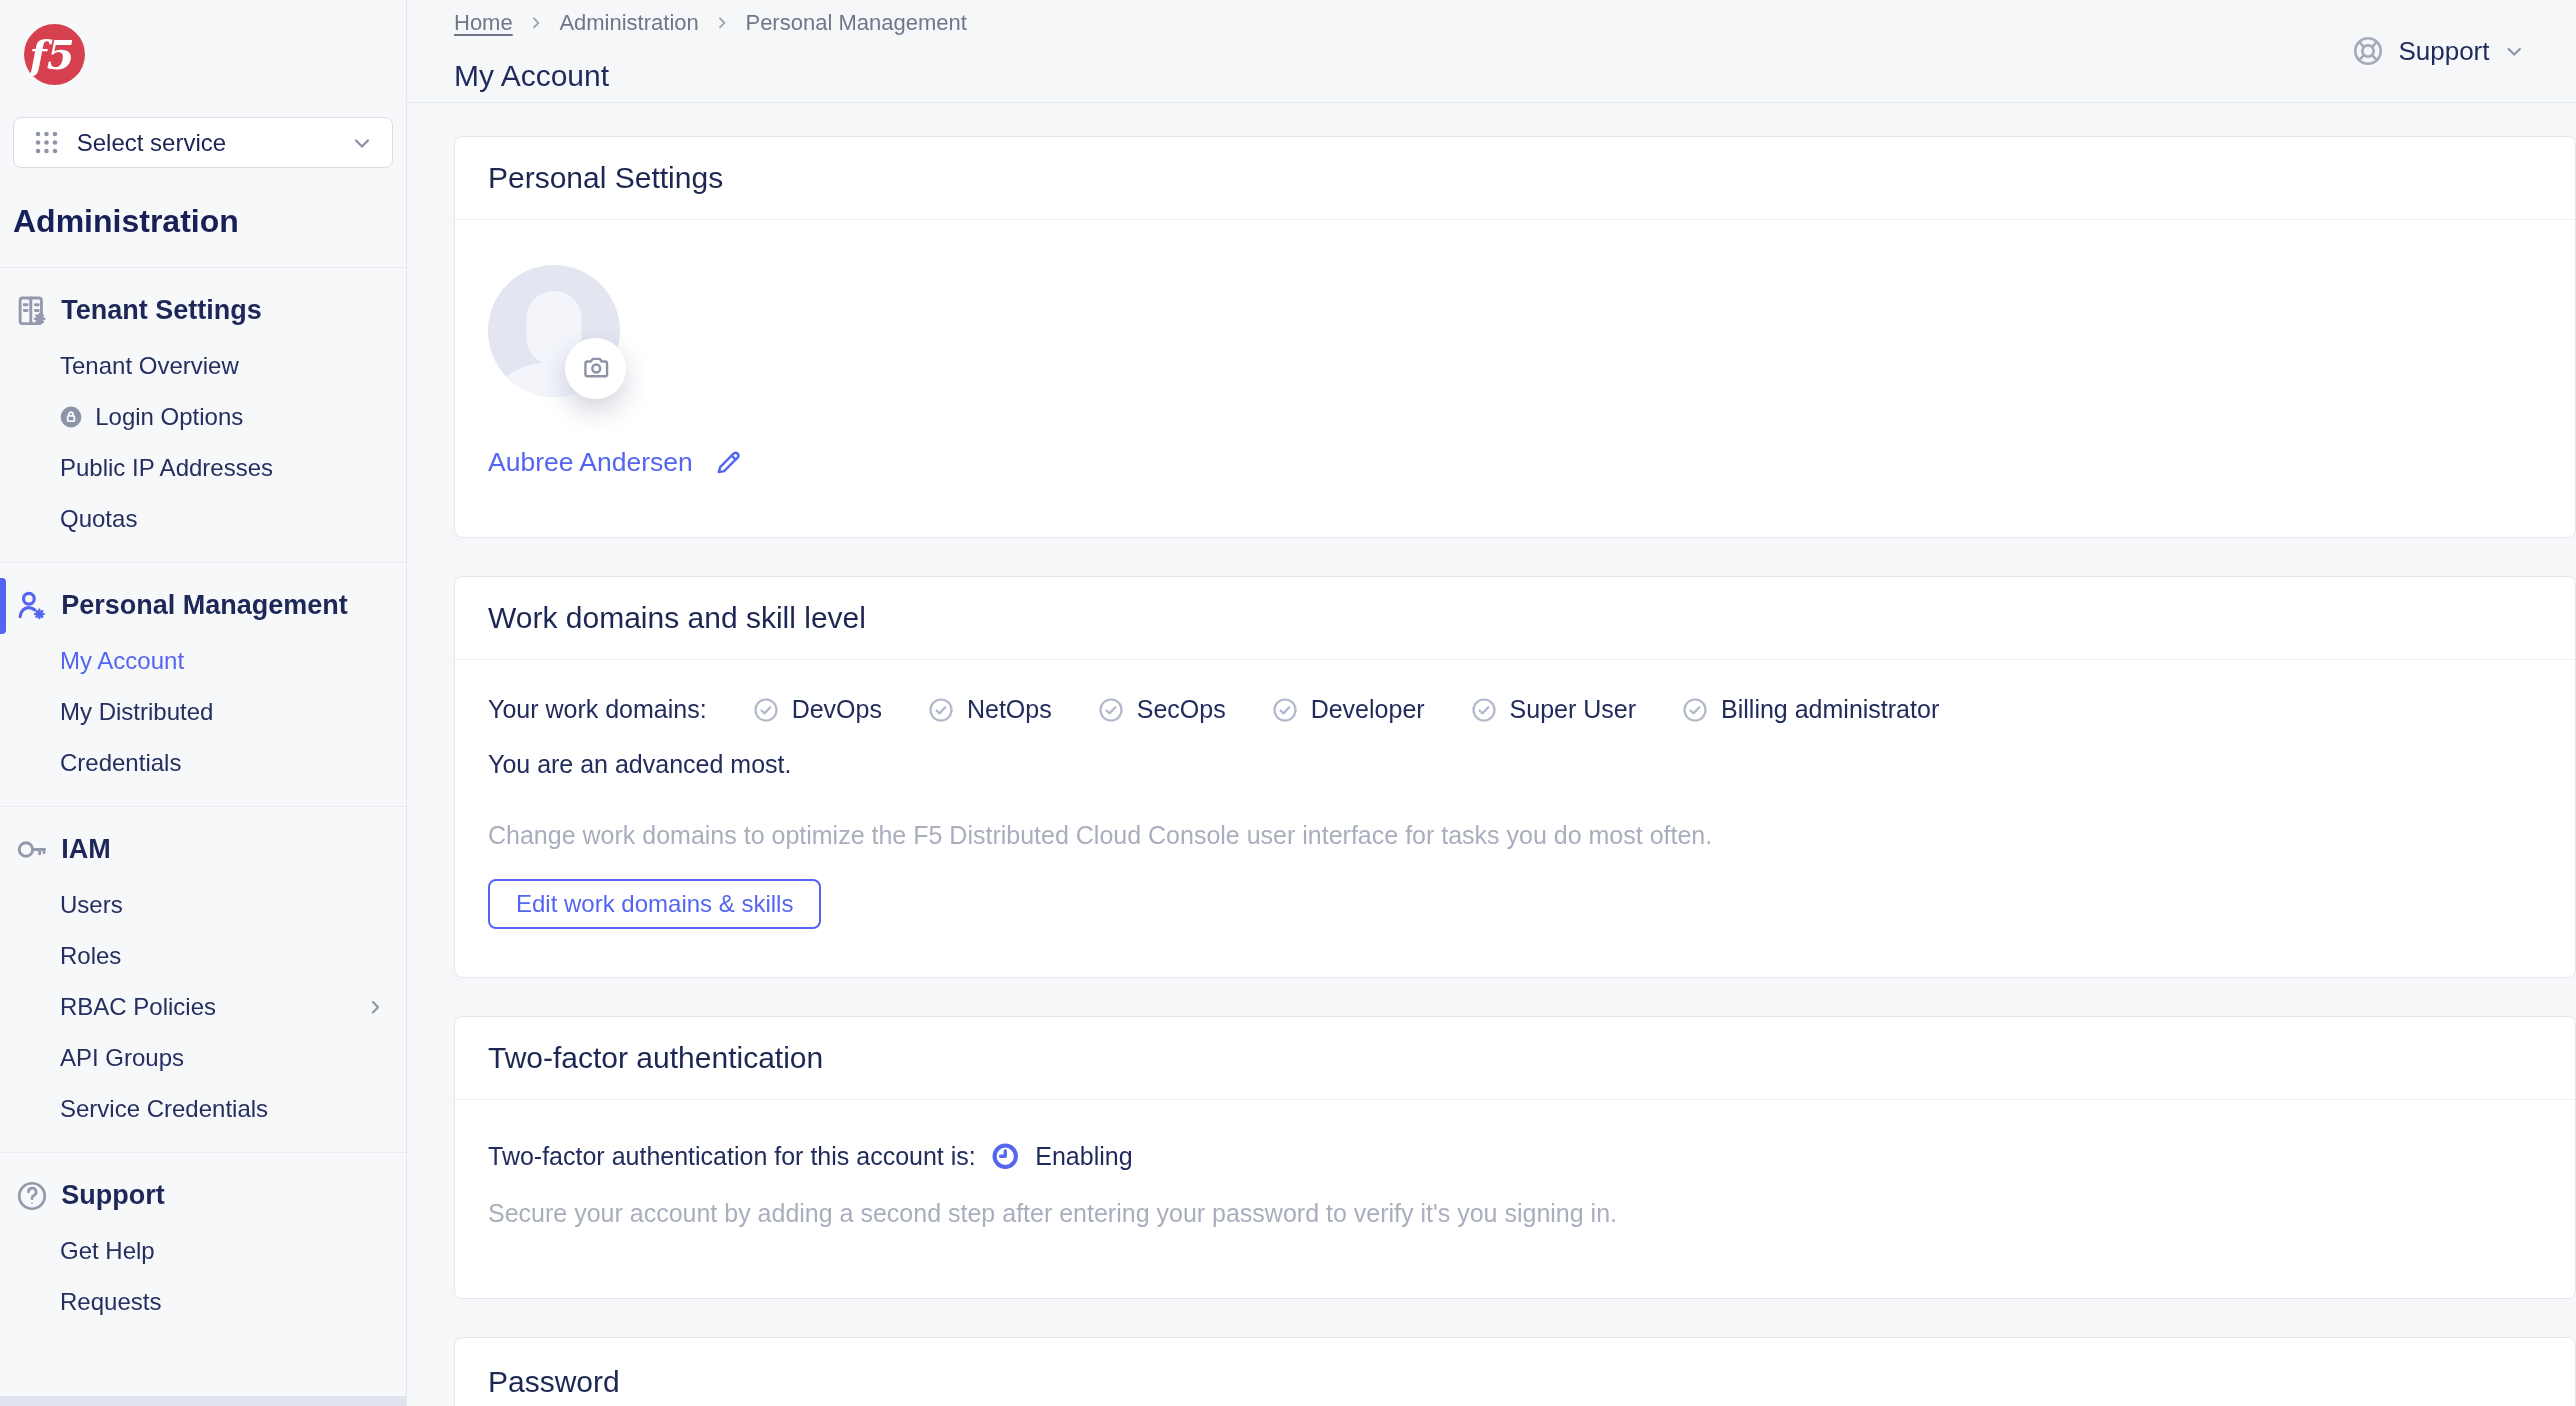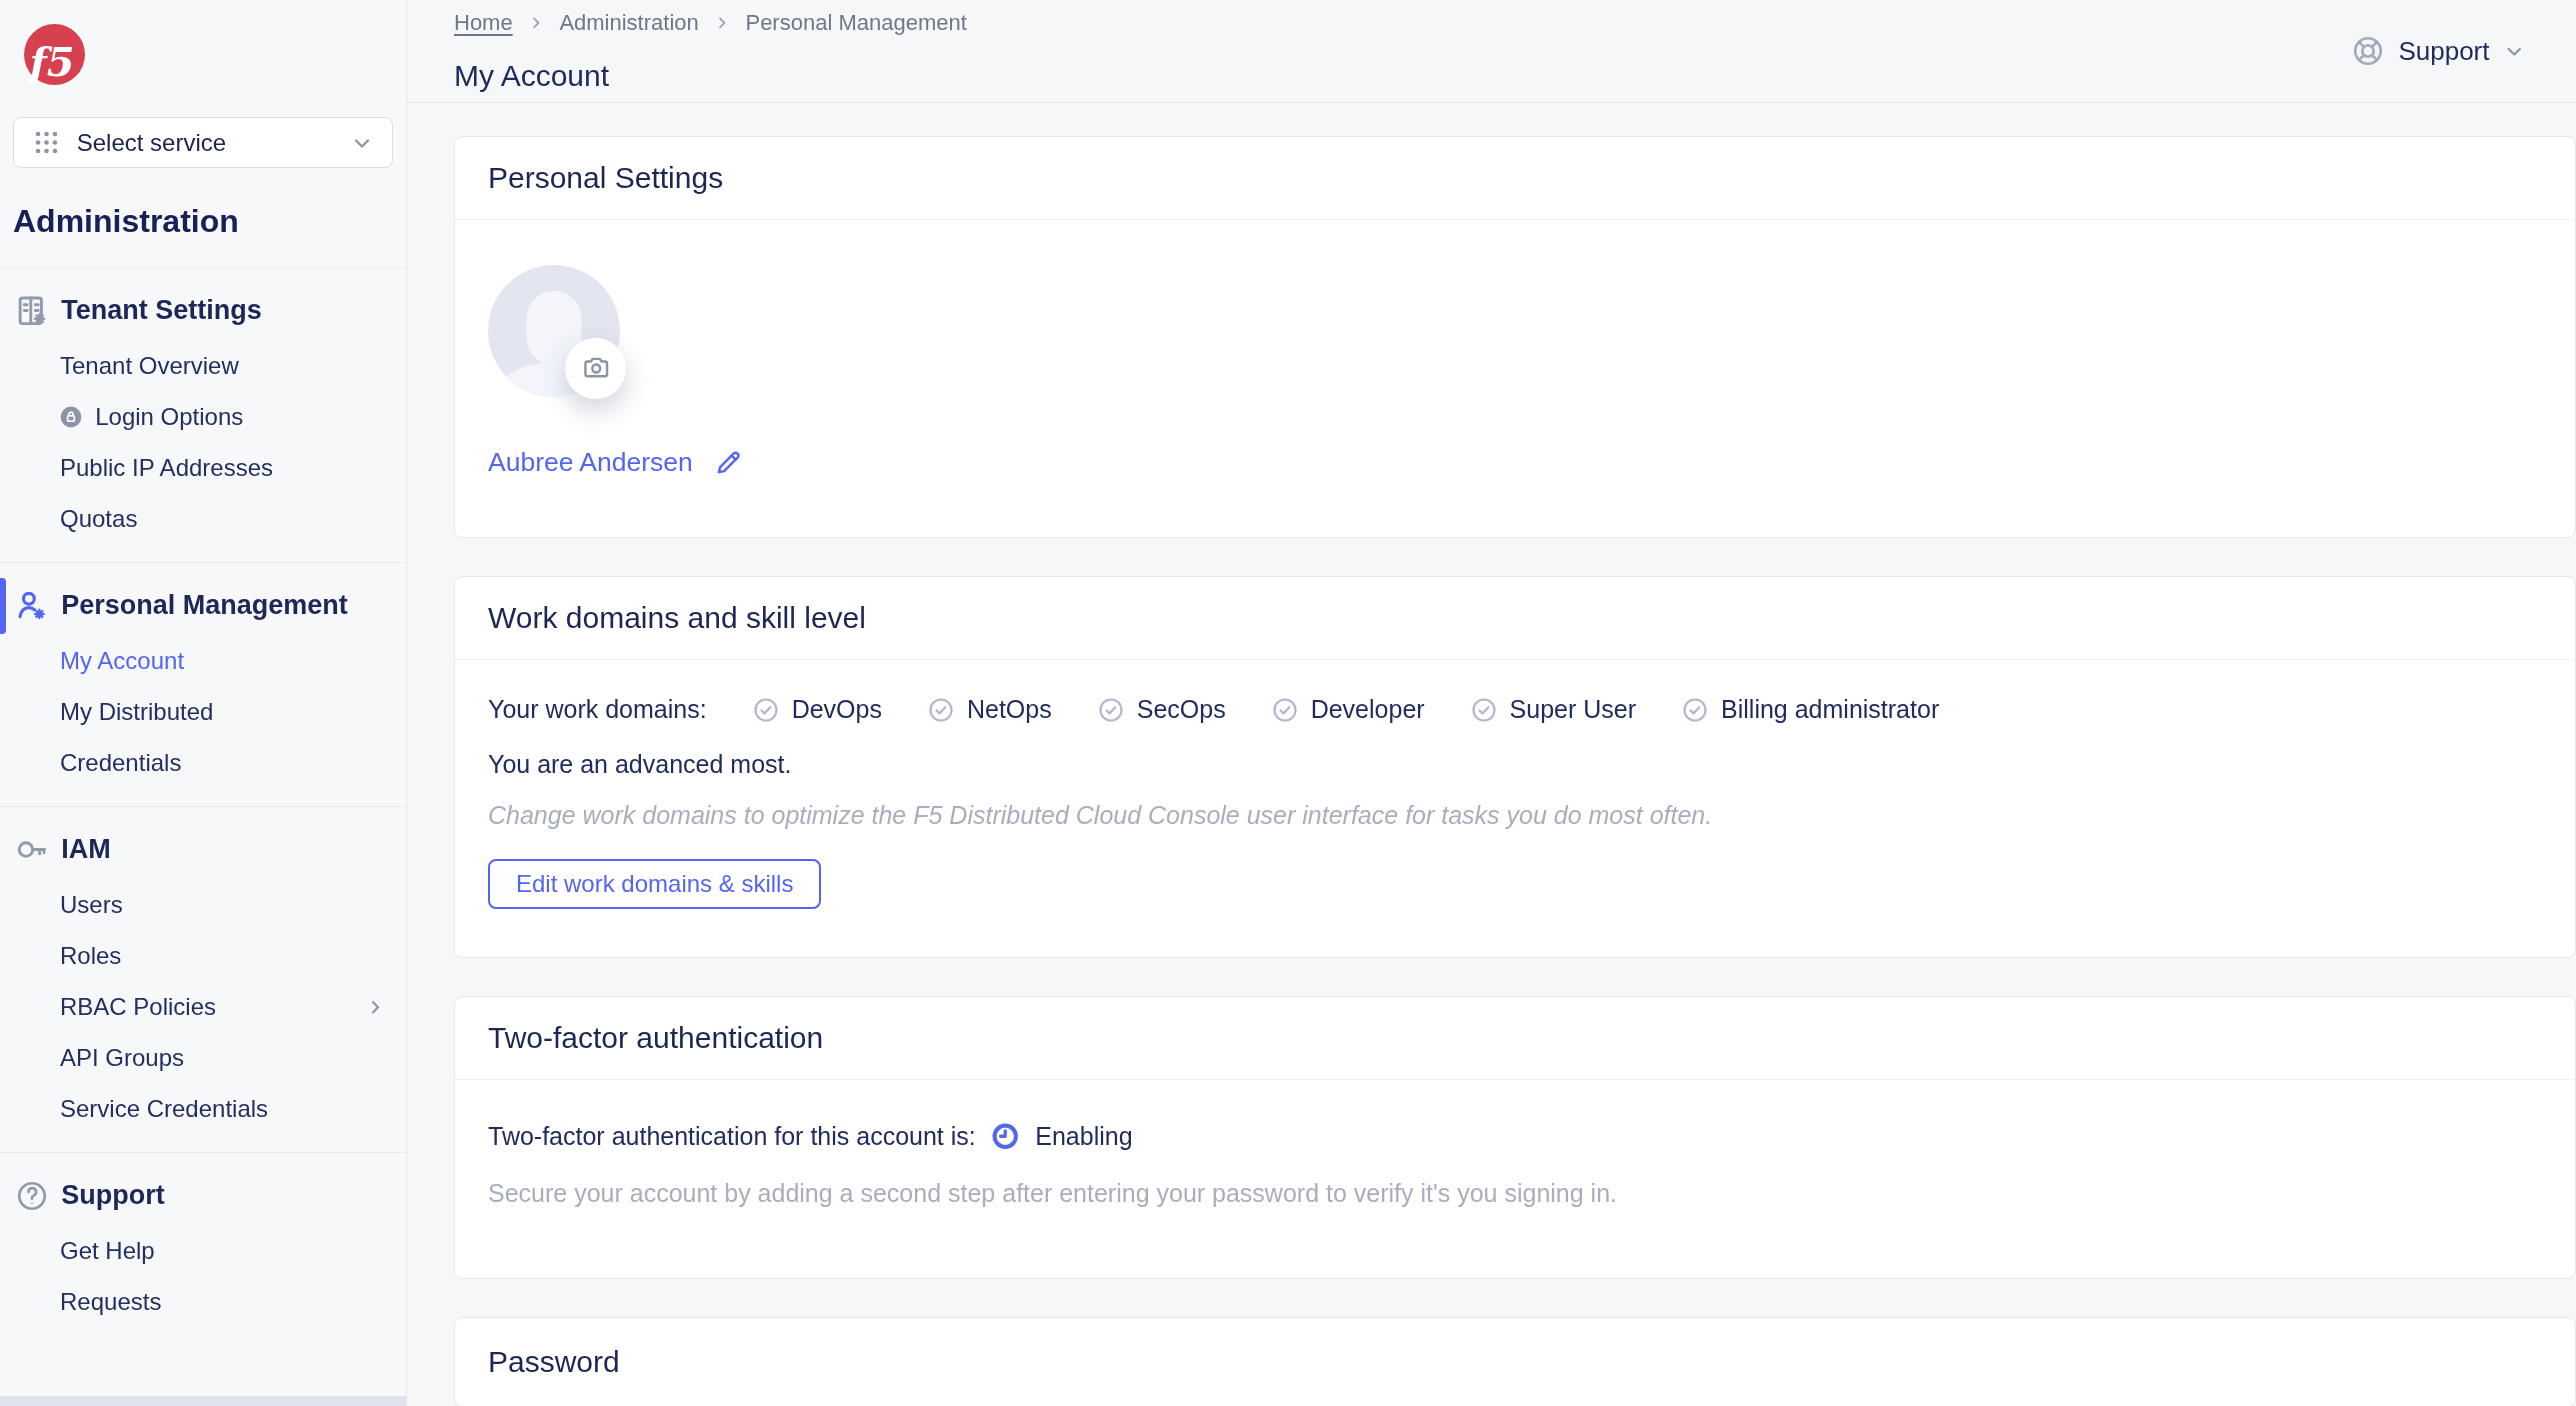--- a/index.html
+++ b/index.html
@@ -25,21 +25,21 @@
   svg{display:block;}
 
   
   .sidebar{
     flex:0 0 407px;width:407px;height:100%;
     background:#f7f8fa;border-right:1.6px solid var(--border);
     position:relative;overflow:hidden;
   }
   .logo{
     margin:24px 0 0 24px;width:61px;height:61px;border-radius:50%;
-    background:var(--red);color:#fff;display:flex;align-items:flex-end;justify-content:center;
+    background:var(--red);color:#fff;display:flex;align-items:center;justify-content:center;
     font-family:"DejaVu Serif","Liberation Serif",serif;font-style:italic;font-weight:700;
     font-size:40px;padding-right:4.8px;
   }
   .select-service{
     margin:32px 13px 0;height:51px;background:#fff;
     border:1.6px solid #d9dce6;border-radius:8px;
     display:flex;align-items:center;gap:16px;padding:0 17.7px;cursor:pointer;
   }
   .select-service .label{font-size:24px;color:var(--navy-strong);}
   .select-service .chev{margin-left:auto;color:#8d94a8;}
@@ -107,21 +107,21 @@
   .name-link{font-size:26.5px;color:var(--accent);cursor:pointer;}
   .pencil{color:var(--accent);cursor:pointer;}
 
   
   .wd-body{padding:35px 33px 48px;}
   .domains-row{display:flex;align-items:center;gap:45px;font-size:25px;color:#212c5d;}
   .domain-chip{display:flex;align-items:center;gap:12px;}
   .check-icon{color:#b2b8cc;}
   .skill-text{margin-top:22.5px;font-size:25px;color:#212c5d;line-height:35px;}
   .muted{font-size:25px;color:var(--gray-text);line-height:35px;}
-  .wd-body .muted{margin-top:16px;font-style:italic;}
+  .wd-body .muted{margin-top:36px;}
   .edit-btn{
     margin-top:26px;display:inline-flex;align-items:center;justify-content:center;
     height:50px;padding:0 26px;background:#fff;border:2.4px solid var(--accent);
     border-radius:8px;color:var(--accent);font-size:24px;cursor:pointer;
     font-family:"Liberation Sans","DejaVu Sans",sans-serif;
   }
 
   
   .tf-body{padding:39px 33px 67px;}
   .status-row{display:flex;align-items:center;gap:14.5px;font-size:25px;color:#212c5d;line-height:35px;}

